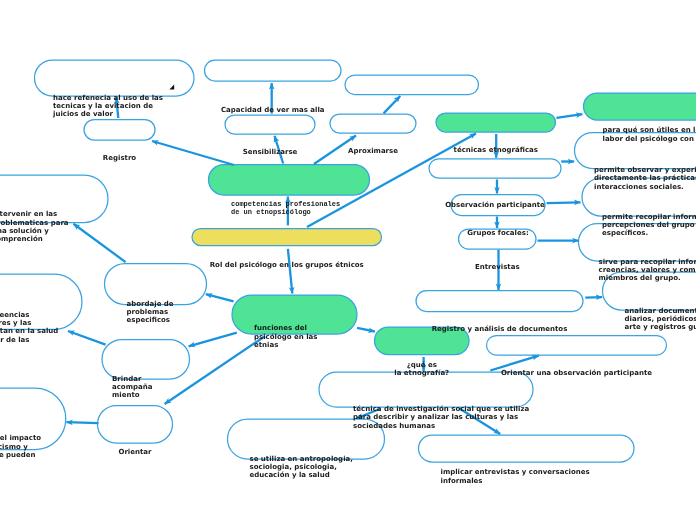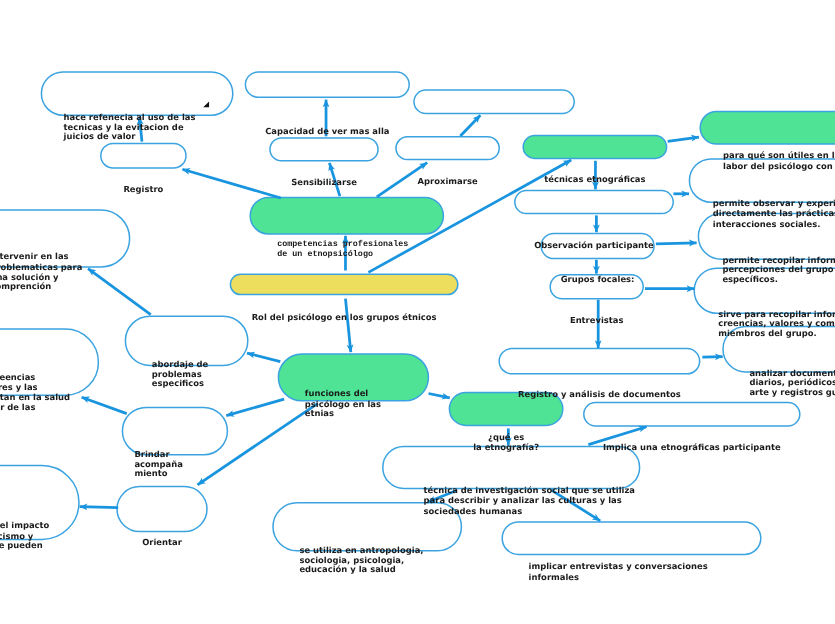--- a/index.html
+++ b/index.html
@@ -178,21 +178,21 @@
 <div class="node left" style="left:102.0px;top:339.5px;width:87.5px;height:39.5px;">
       <div class="txt" style="padding-left:10px;">Brindar
 acompaña
 miento</div>
     </div>
 <div class="node center" style="left:374.5px;top:327.0px;width:94.5px;height:27.5px;">
       <div class="txt" style="">¿qué es
 la etnografía?</div>
     </div>
 <div class="node center" style="left:486.5px;top:335.5px;width:180.0px;height:19.5px;">
-      <div class="txt" style="">Implica una etnográficas participante</div>
+      <div class="txt" style="">Orientar una observación participante</div>
     </div>
 <div class="node left" style="left:319.0px;top:372.0px;width:214.0px;height:35.0px;">
       <div class="txt" style="padding-left:34px;">técnica de investigación social que se utiliza
 para describir y analizar las culturas y las
 sociedades humanas</div>
     </div>
 <div class="node left" style="left:-46.8px;top:388.0px;width:112.6px;height:61.5px;">
       <div class="txt" style="padding-left:22.0px;">sobre el impacto
 del racismo y
 las que pueden</div>

